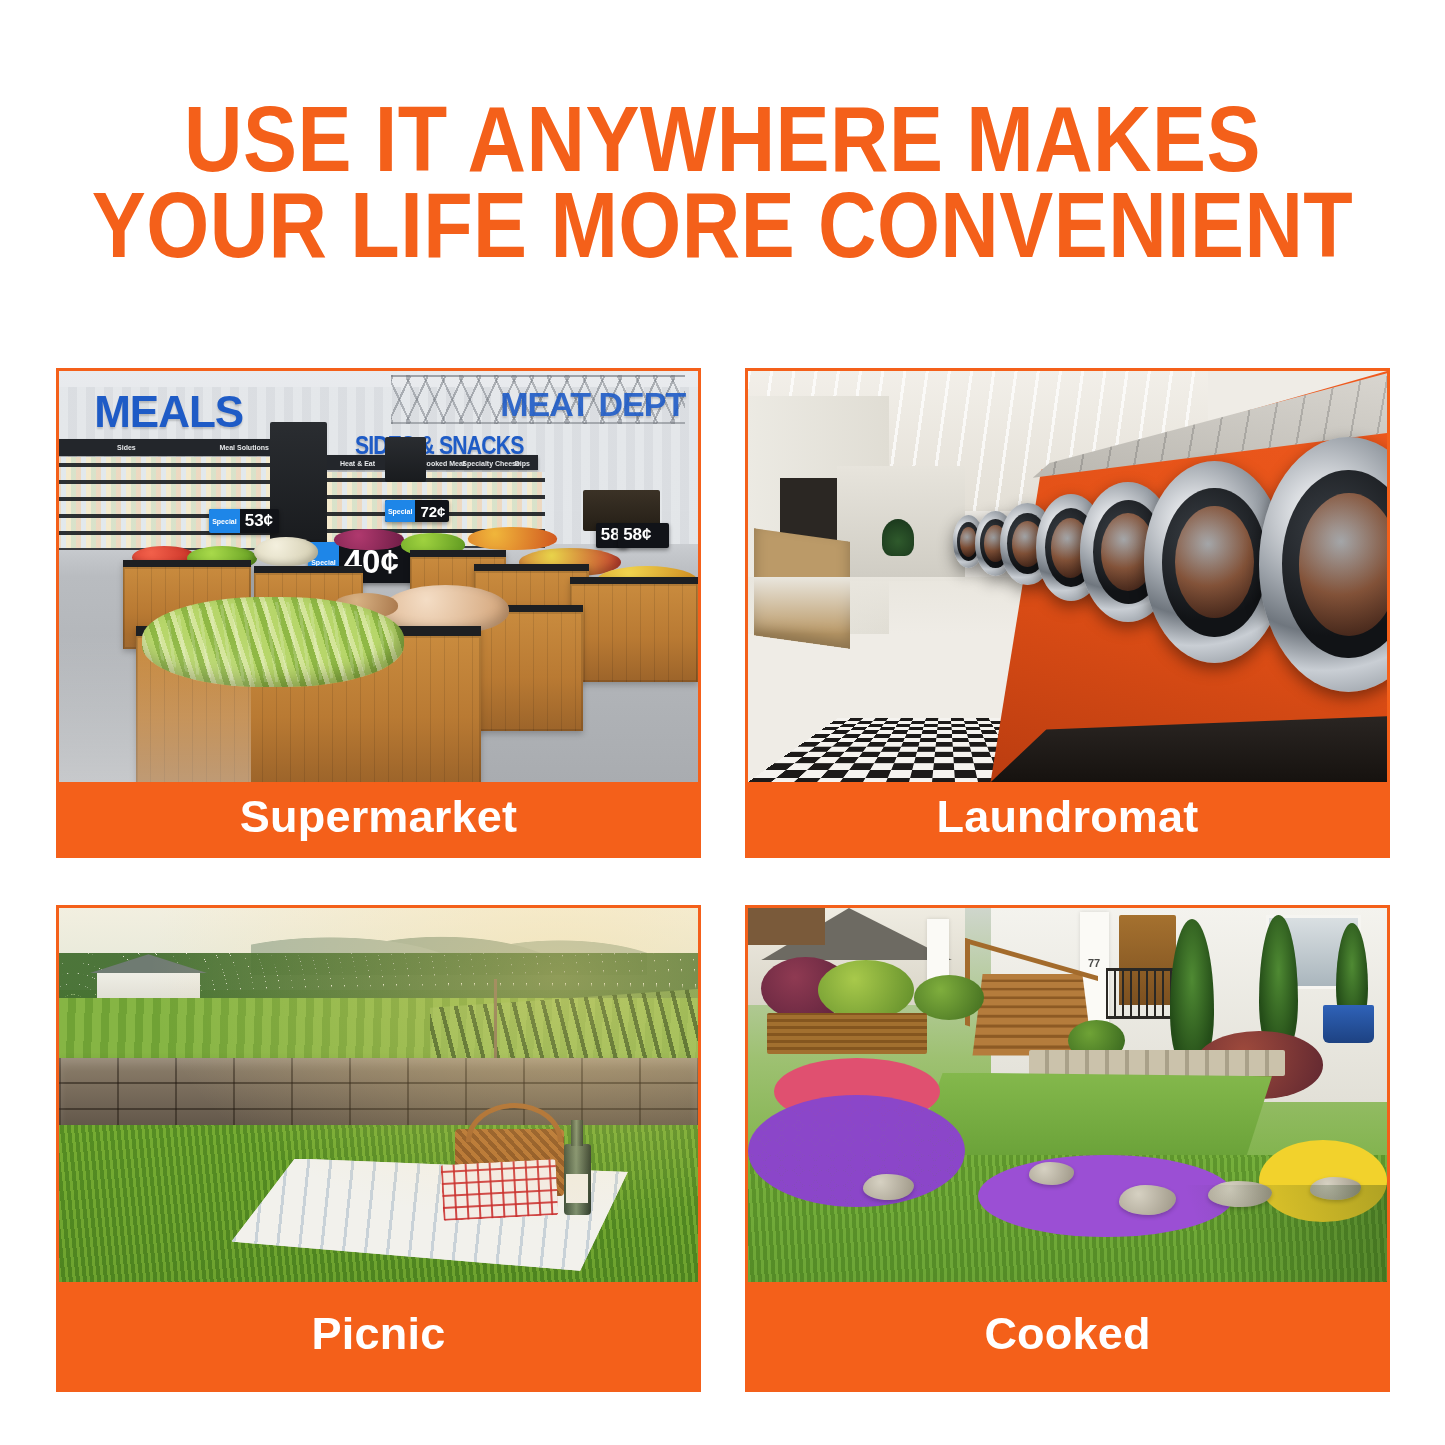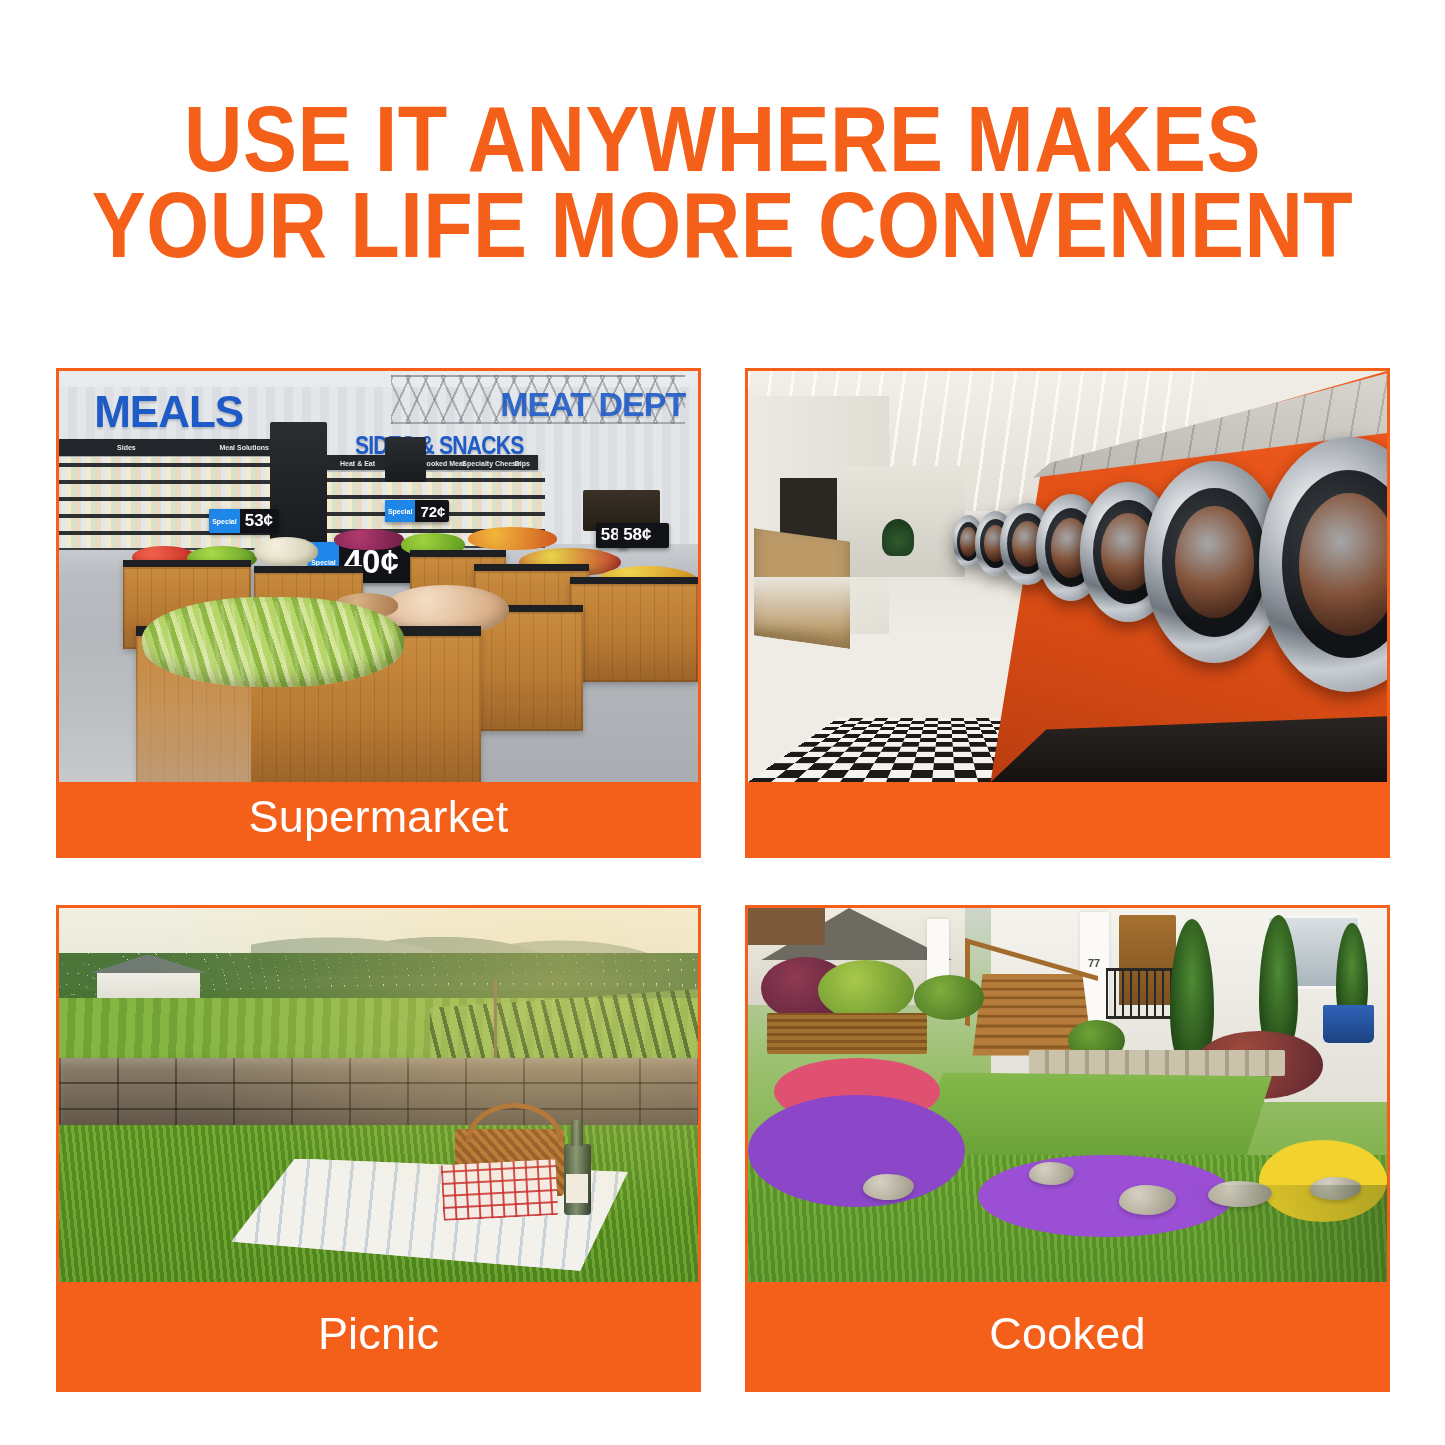--- a/index.html
+++ b/index.html
@@ -70,21 +70,21 @@
   .card-r2 .photo { height: 374px; }
 
   .caption {
     flex: 1 1 auto;
     background: #F4601A;
     color: #ffffff;
     display: flex;
     align-items: center;
     justify-content: center;
     font-family: "Liberation Sans", sans-serif;
-    font-weight: normal;
+    font-weight: bold;
     font-size: 45px;
     letter-spacing: 0.2px;
     padding-bottom: 4px;
     box-sizing: border-box;
   }
 
   
   .sm { background: linear-gradient(#dcdfe3 0%, #d2d5d9 38%, #b9bcc0 50%, #a9acb0 100%); }
   .sm .ceiling {
     position: absolute; left: 0; top: 0; width: 100%; height: 34%;
@@ -695,20 +695,21 @@
       <div class="panelstrip"></div>
       <div class="kick"></div>
       <div class="drum d7"></div>
       <div class="drum d6"></div>
       <div class="drum d5"></div>
       <div class="drum d4"></div>
       <div class="drum d3"></div>
       <div class="drum d2"></div>
       <div class="drum d1"></div>
     </div>
+    <div class="caption">Laundromat</div>
   </div>
 
   <div class="card card-r2">
     <div class="photo pc">
       <div class="sky"></div>
       <div class="mountains"></div>
       <div class="treeline"></div>
       <div class="house"></div>
       <div class="field"></div>
       <div class="vineyard"></div>

